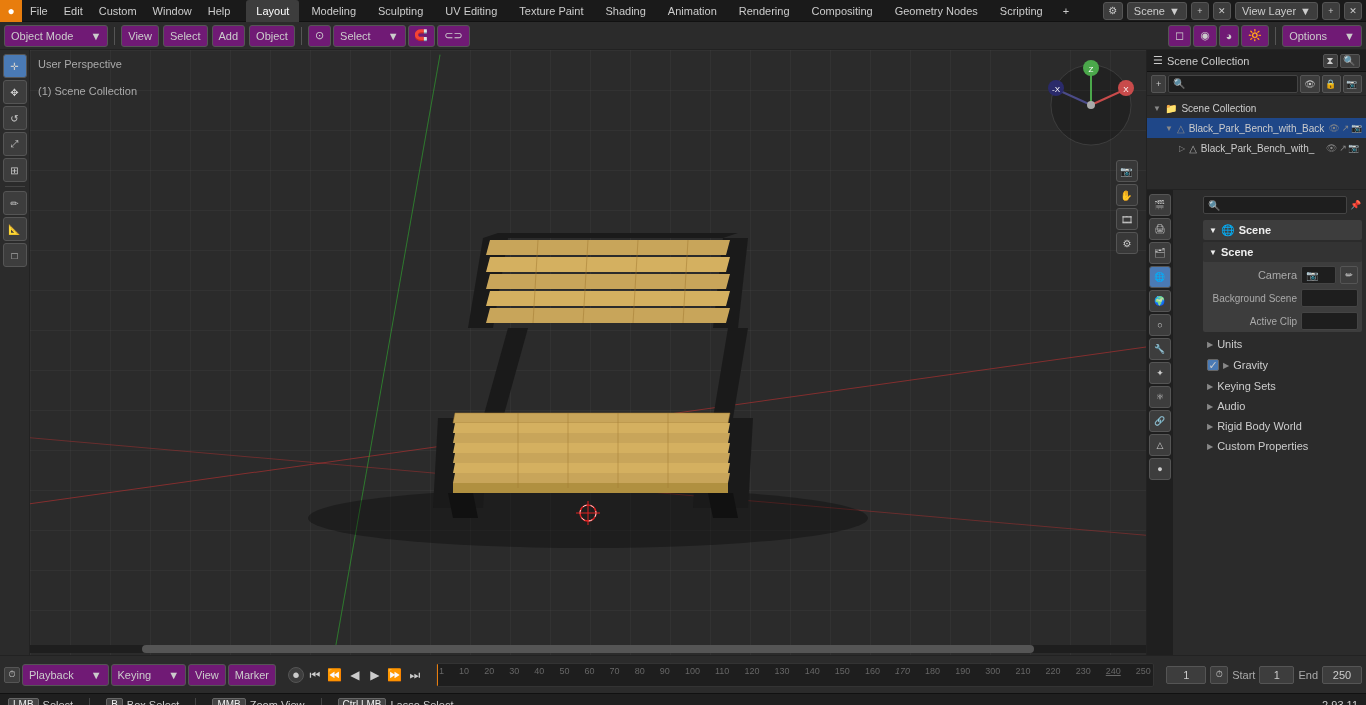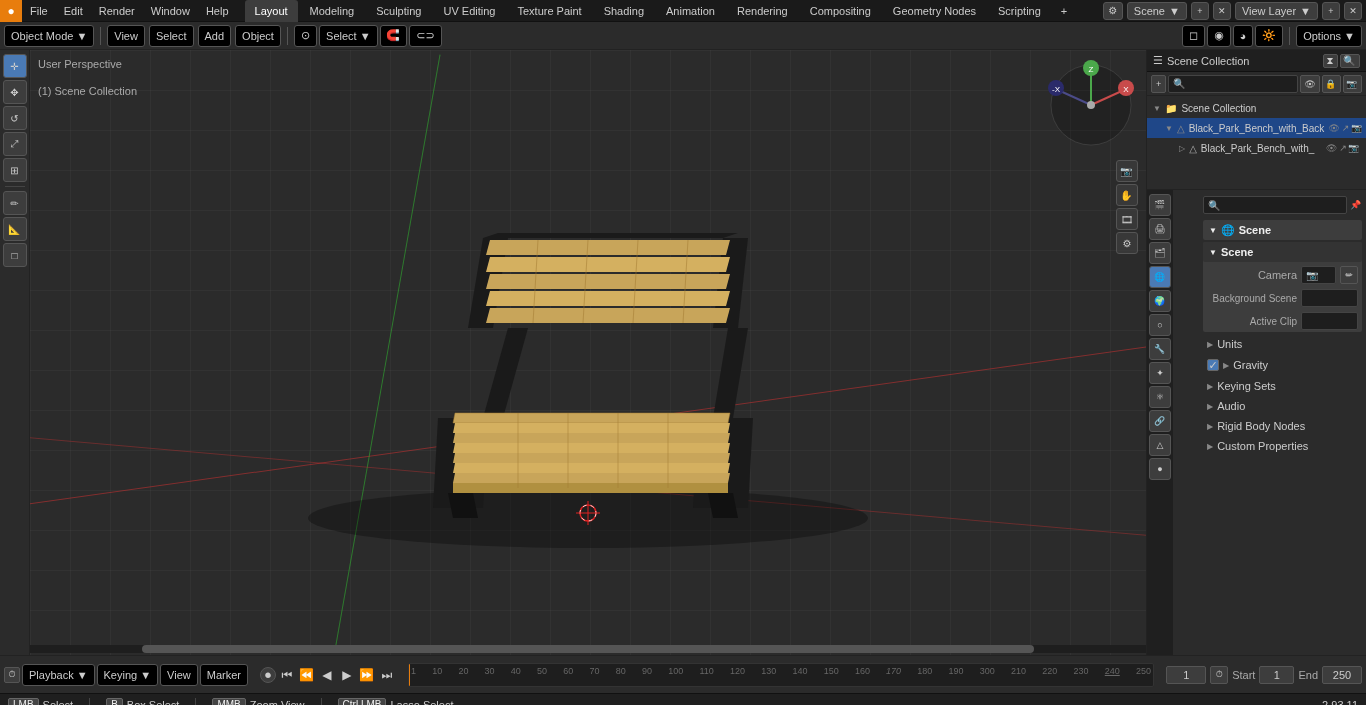--- a/index.html
+++ b/index.html
@@ -76,29 +76,29 @@
     .second-toolbar {
       height: 28px;
       background: #2b2b2b;
       display: flex;
       align-items: center;
       border-bottom: 1px solid #222;
       padding: 0 4px;
       gap: 4px;
     }
     .toolbar-btn {
-      background: #000000;
+      background: #701a75;
       border: 1px solid #555;
       color: #ccc;
       height: 22px;
       padding: 0 6px;
       font-size: 11px;
       border-radius: 3px;
       cursor: pointer;
-      display: flex; align-items: center; gap: 3px;
+      display: flex; align-items: center; gap: 17px;
     }
     .toolbar-separator {
       width: 1px; height: 18px;
       background: #555;
       margin: 0 2px;
     }
     .toolbar-spacer { flex: 1; }
 
     
     .main-layout {
@@ -406,21 +406,21 @@
   </style>
 </head>
 <body>
 
 <div class="top-menu-bar">
   <div class="blender-icon">
     <span>●</span>
   </div>
   <div class="menu-item">File</div>
   <div class="menu-item">Edit</div>
-  <div class="menu-item">Render</div>
+  <div class="menu-item">Custom</div>
   <div class="menu-item">Window</div>
   <div class="menu-item">Help</div>
   <div class="workspace-tabs">
     <div class="workspace-tab active">Layout</div>
     <div class="workspace-tab">Modeling</div>
     <div class="workspace-tab">Sculpting</div>
     <div class="workspace-tab">UV Editing</div>
     <div class="workspace-tab">Texture Paint</div>
     <div class="workspace-tab">Shading</div>
     <div class="workspace-tab">Animation</div>
@@ -714,21 +714,21 @@
         <div class="props-collapse-row">
           <span class="triangle">▶</span>
           <span>Keying Sets</span>
         </div>
         <div class="props-collapse-row">
           <span class="triangle">▶</span>
           <span>Audio</span>
         </div>
         <div class="props-collapse-row">
           <span class="triangle">▶</span>
-          <span>Rigid Body Nodes</span>
+          <span>Rigid Body World</span>
         </div>
         <div class="props-collapse-row">
           <span class="triangle">▶</span>
           <span>Custom Properties</span>
         </div>
       </div>
     </div>
   </div>
 </div>
 

